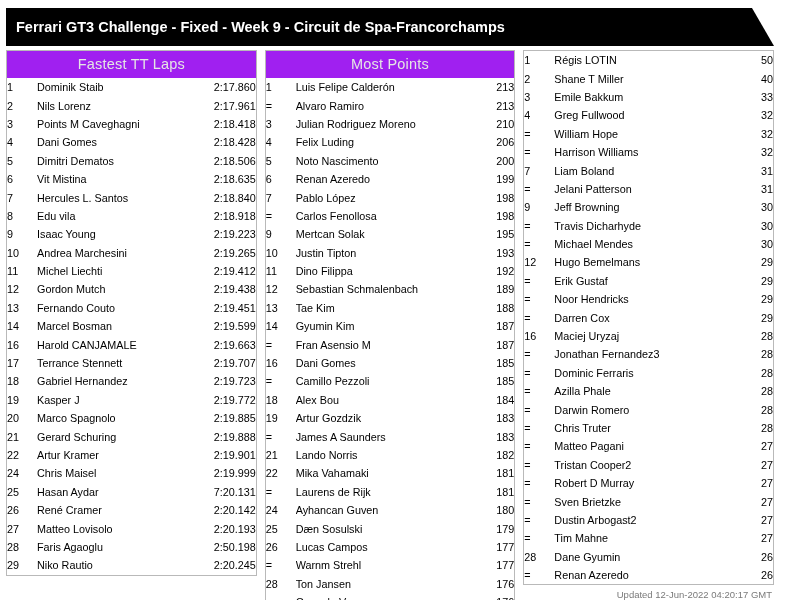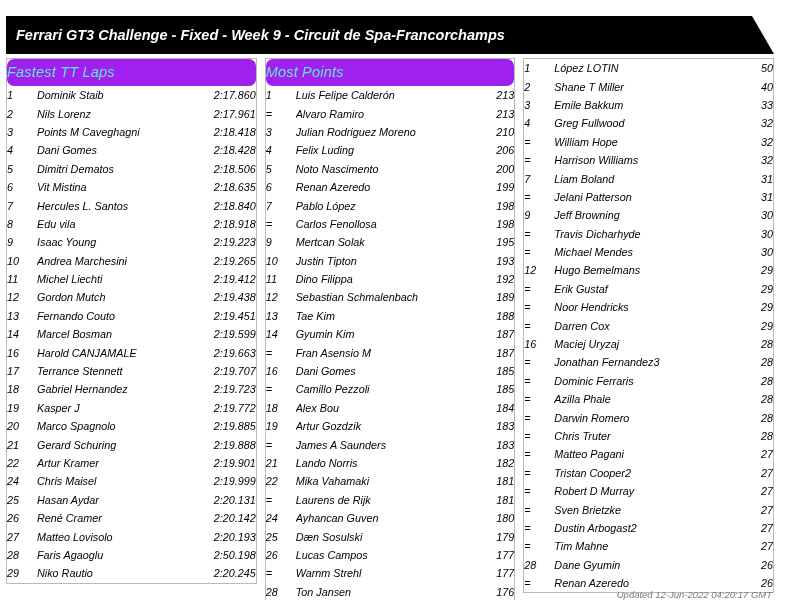--- a/index.html
+++ b/index.html
@@ -12,22 +12,21 @@
     background: #ffffff;
     font-family: "Liberation Sans", sans-serif;
     font-size: 11px;
     color: #000000;
   }
   .page {
     position: relative;
     width: 780px;
     height: 600px;
     box-sizing: border-box;
-    padding: 16px 6px 0 6px;
-    font-style: italic;
+    padding: 8px 6px 0 6px;
   }
   
   .banner {
     position: relative;
     height: 38px;
     background: #000000;
     margin: 0 0 4px 0;
   }
   .banner::after {
     content: "";
@@ -56,26 +55,26 @@
     align-items: flex-start;
   }
   .col {
     flex: 1 1 0;
     border: 1px solid #b9b9b9;
     background: #ffffff;
     box-sizing: border-box;
   }
   .col-head {
     background: #a020f0;
-    color: #5eead4;
+    color: #e5e5e5;
+    text-align: center;
     font-size: 14.5px;
     font-weight: normal;
     padding: 5px 0 6px 0;
     letter-spacing: .2px;
-    border-radius: 7px;
   }
   table.board {
     width: 100%;
     border-collapse: collapse;
     font-size: 10.8px;
   }
   table.board td {
     padding: 1px 0;
     height: 16.4px;
     vertical-align: middle;
@@ -225,21 +224,21 @@
               <td class="val">2:19.901</td>
             </tr>
             <tr>
               <td class="pos">24</td>
               <td class="name">Chris Maisel</td>
               <td class="val">2:19.999</td>
             </tr>
             <tr>
               <td class="pos">25</td>
               <td class="name">Hasan Aydar</td>
-              <td class="val">2:20.131</td>
+              <td class="val">7:20.131</td>
             </tr>
             <tr>
               <td class="pos">26</td>
               <td class="name">René Cramer</td>
               <td class="val">2:20.142</td>
             </tr>
             <tr>
               <td class="pos">27</td>
               <td class="name">Matteo Lovisolo</td>
               <td class="val">2:20.193</td>
@@ -409,21 +408,21 @@
             </tr>
           </tbody>
       </table>
     </div>
 
     <div class="col">
       <table class="board">
         <tbody id="rows-2">
             <tr>
               <td class="pos">1</td>
-              <td class="name">López LOTIN</td>
+              <td class="name">Régis LOTIN</td>
               <td class="val">50</td>
             </tr>
             <tr>
               <td class="pos">2</td>
               <td class="name">Shane T Miller</td>
               <td class="val">40</td>
             </tr>
             <tr>
               <td class="pos">3</td>
               <td class="name">Emile Bakkum</td>

